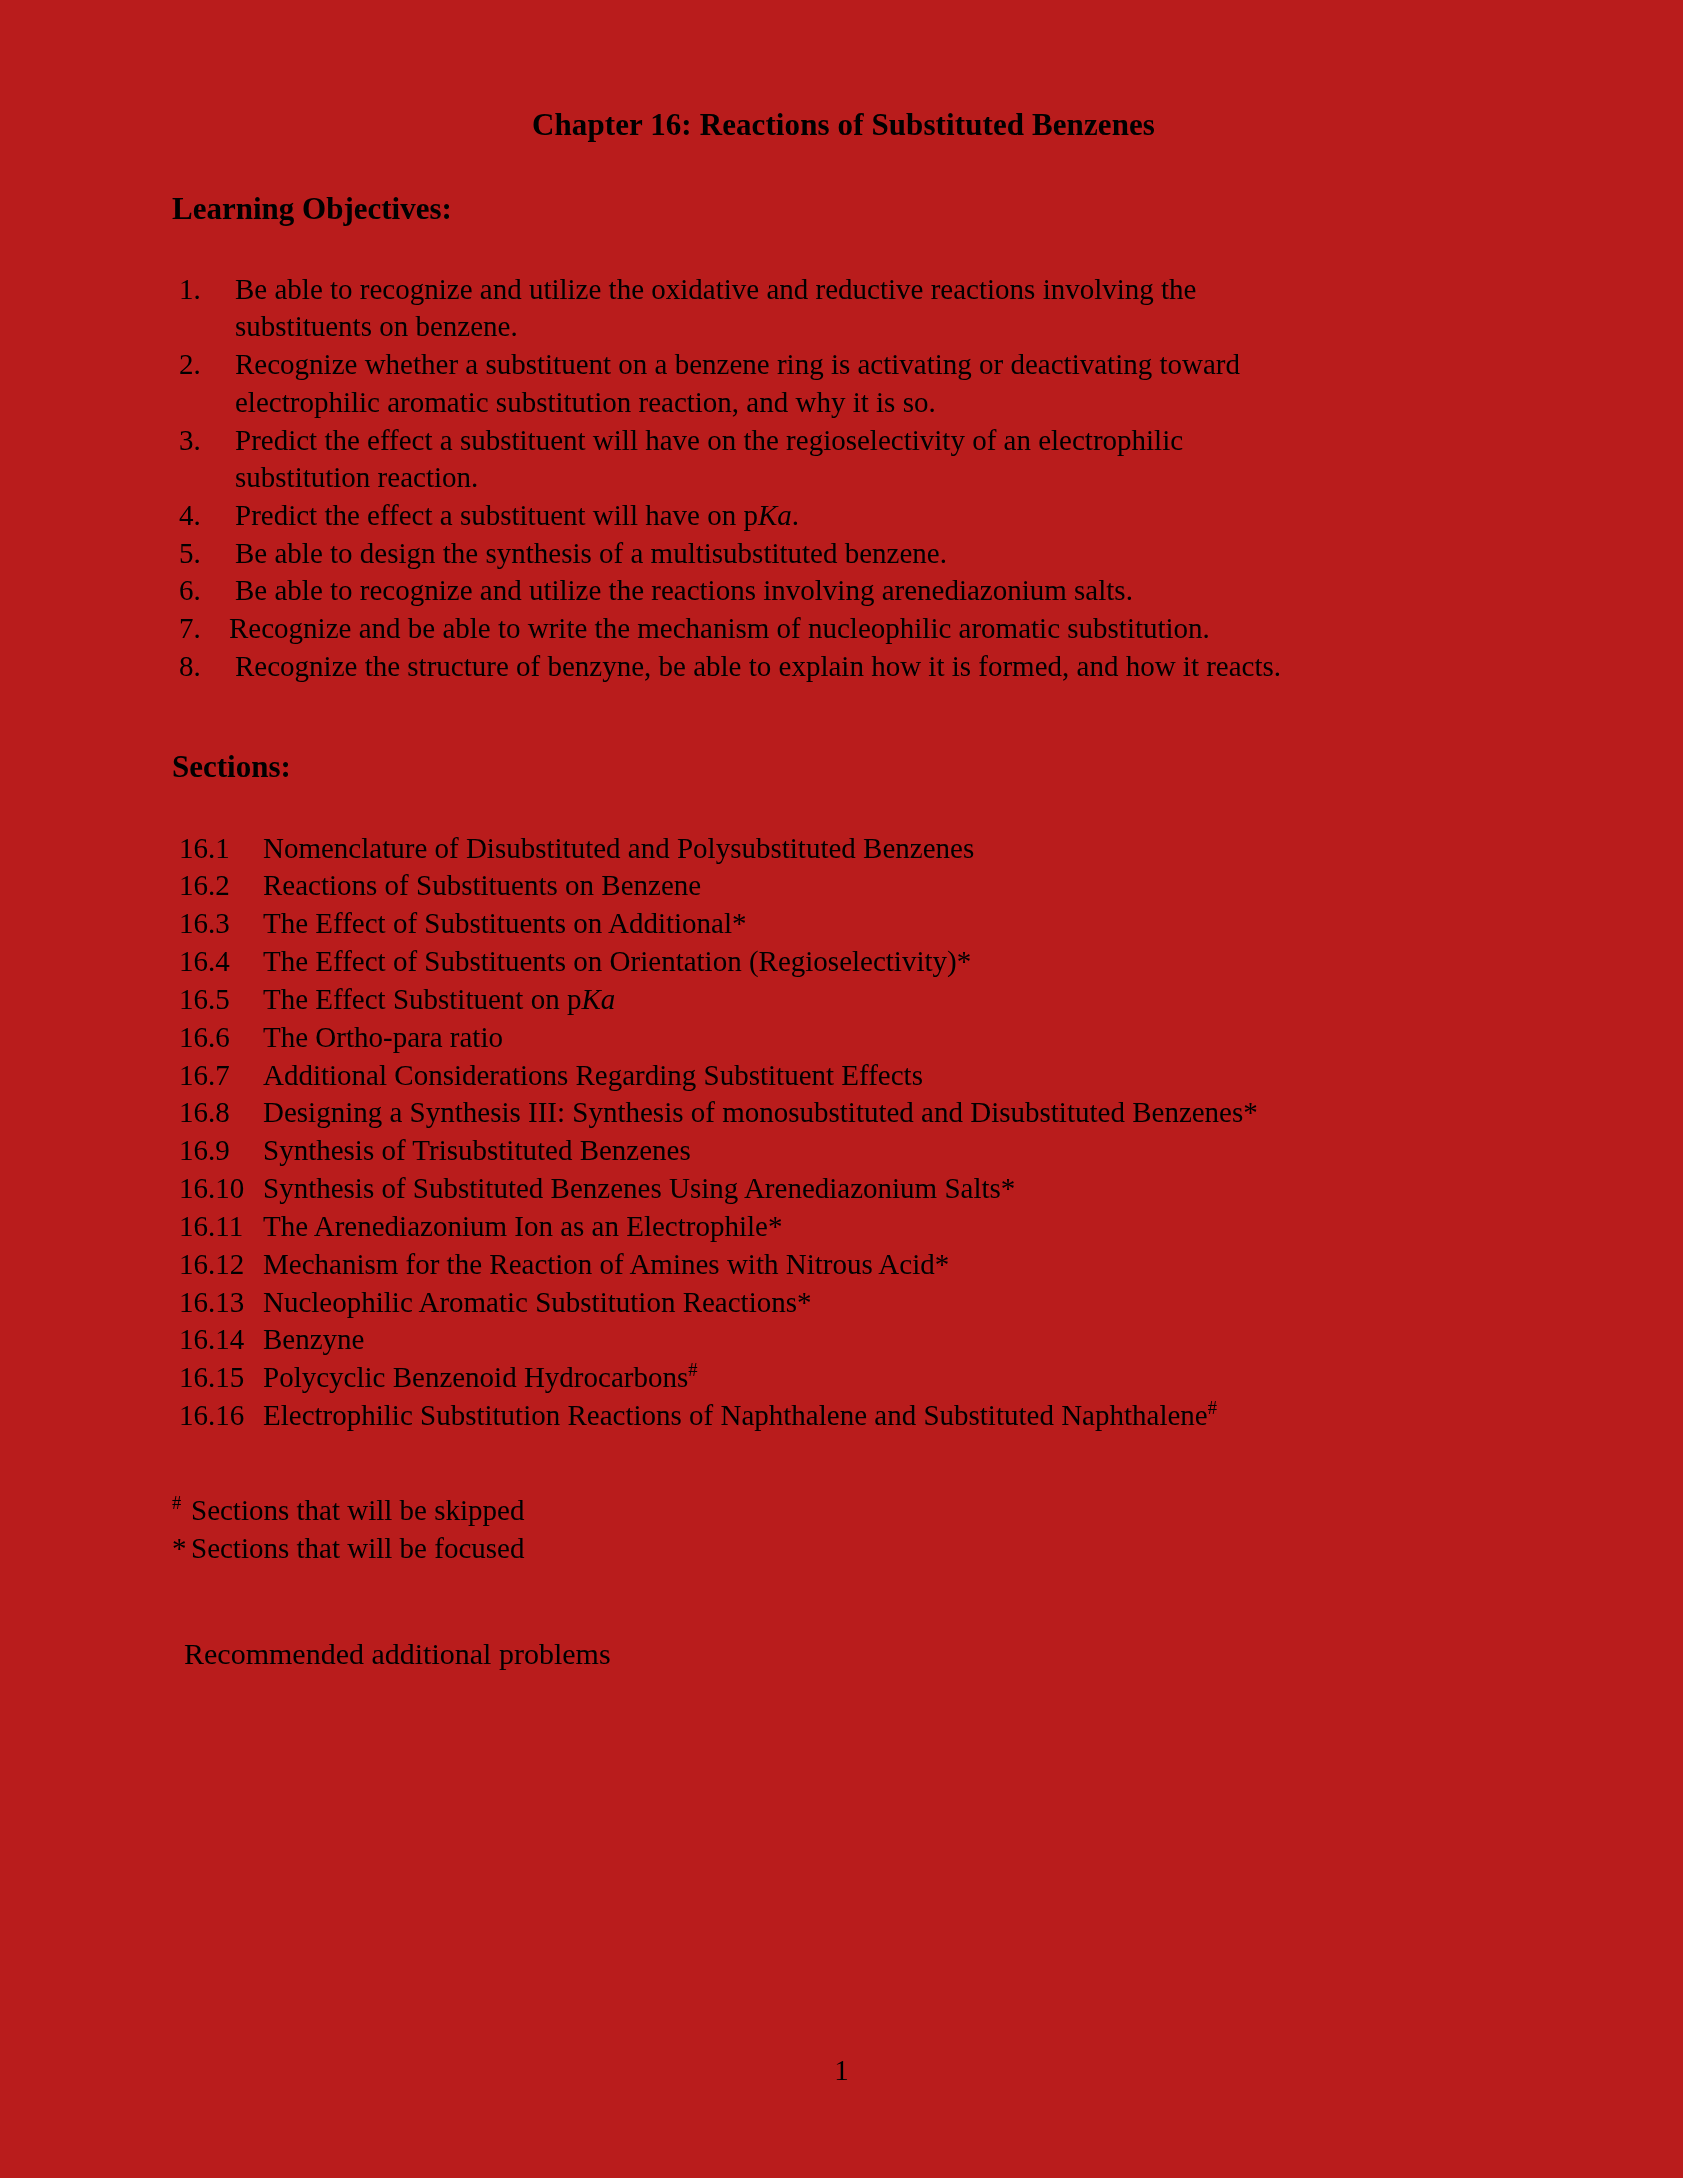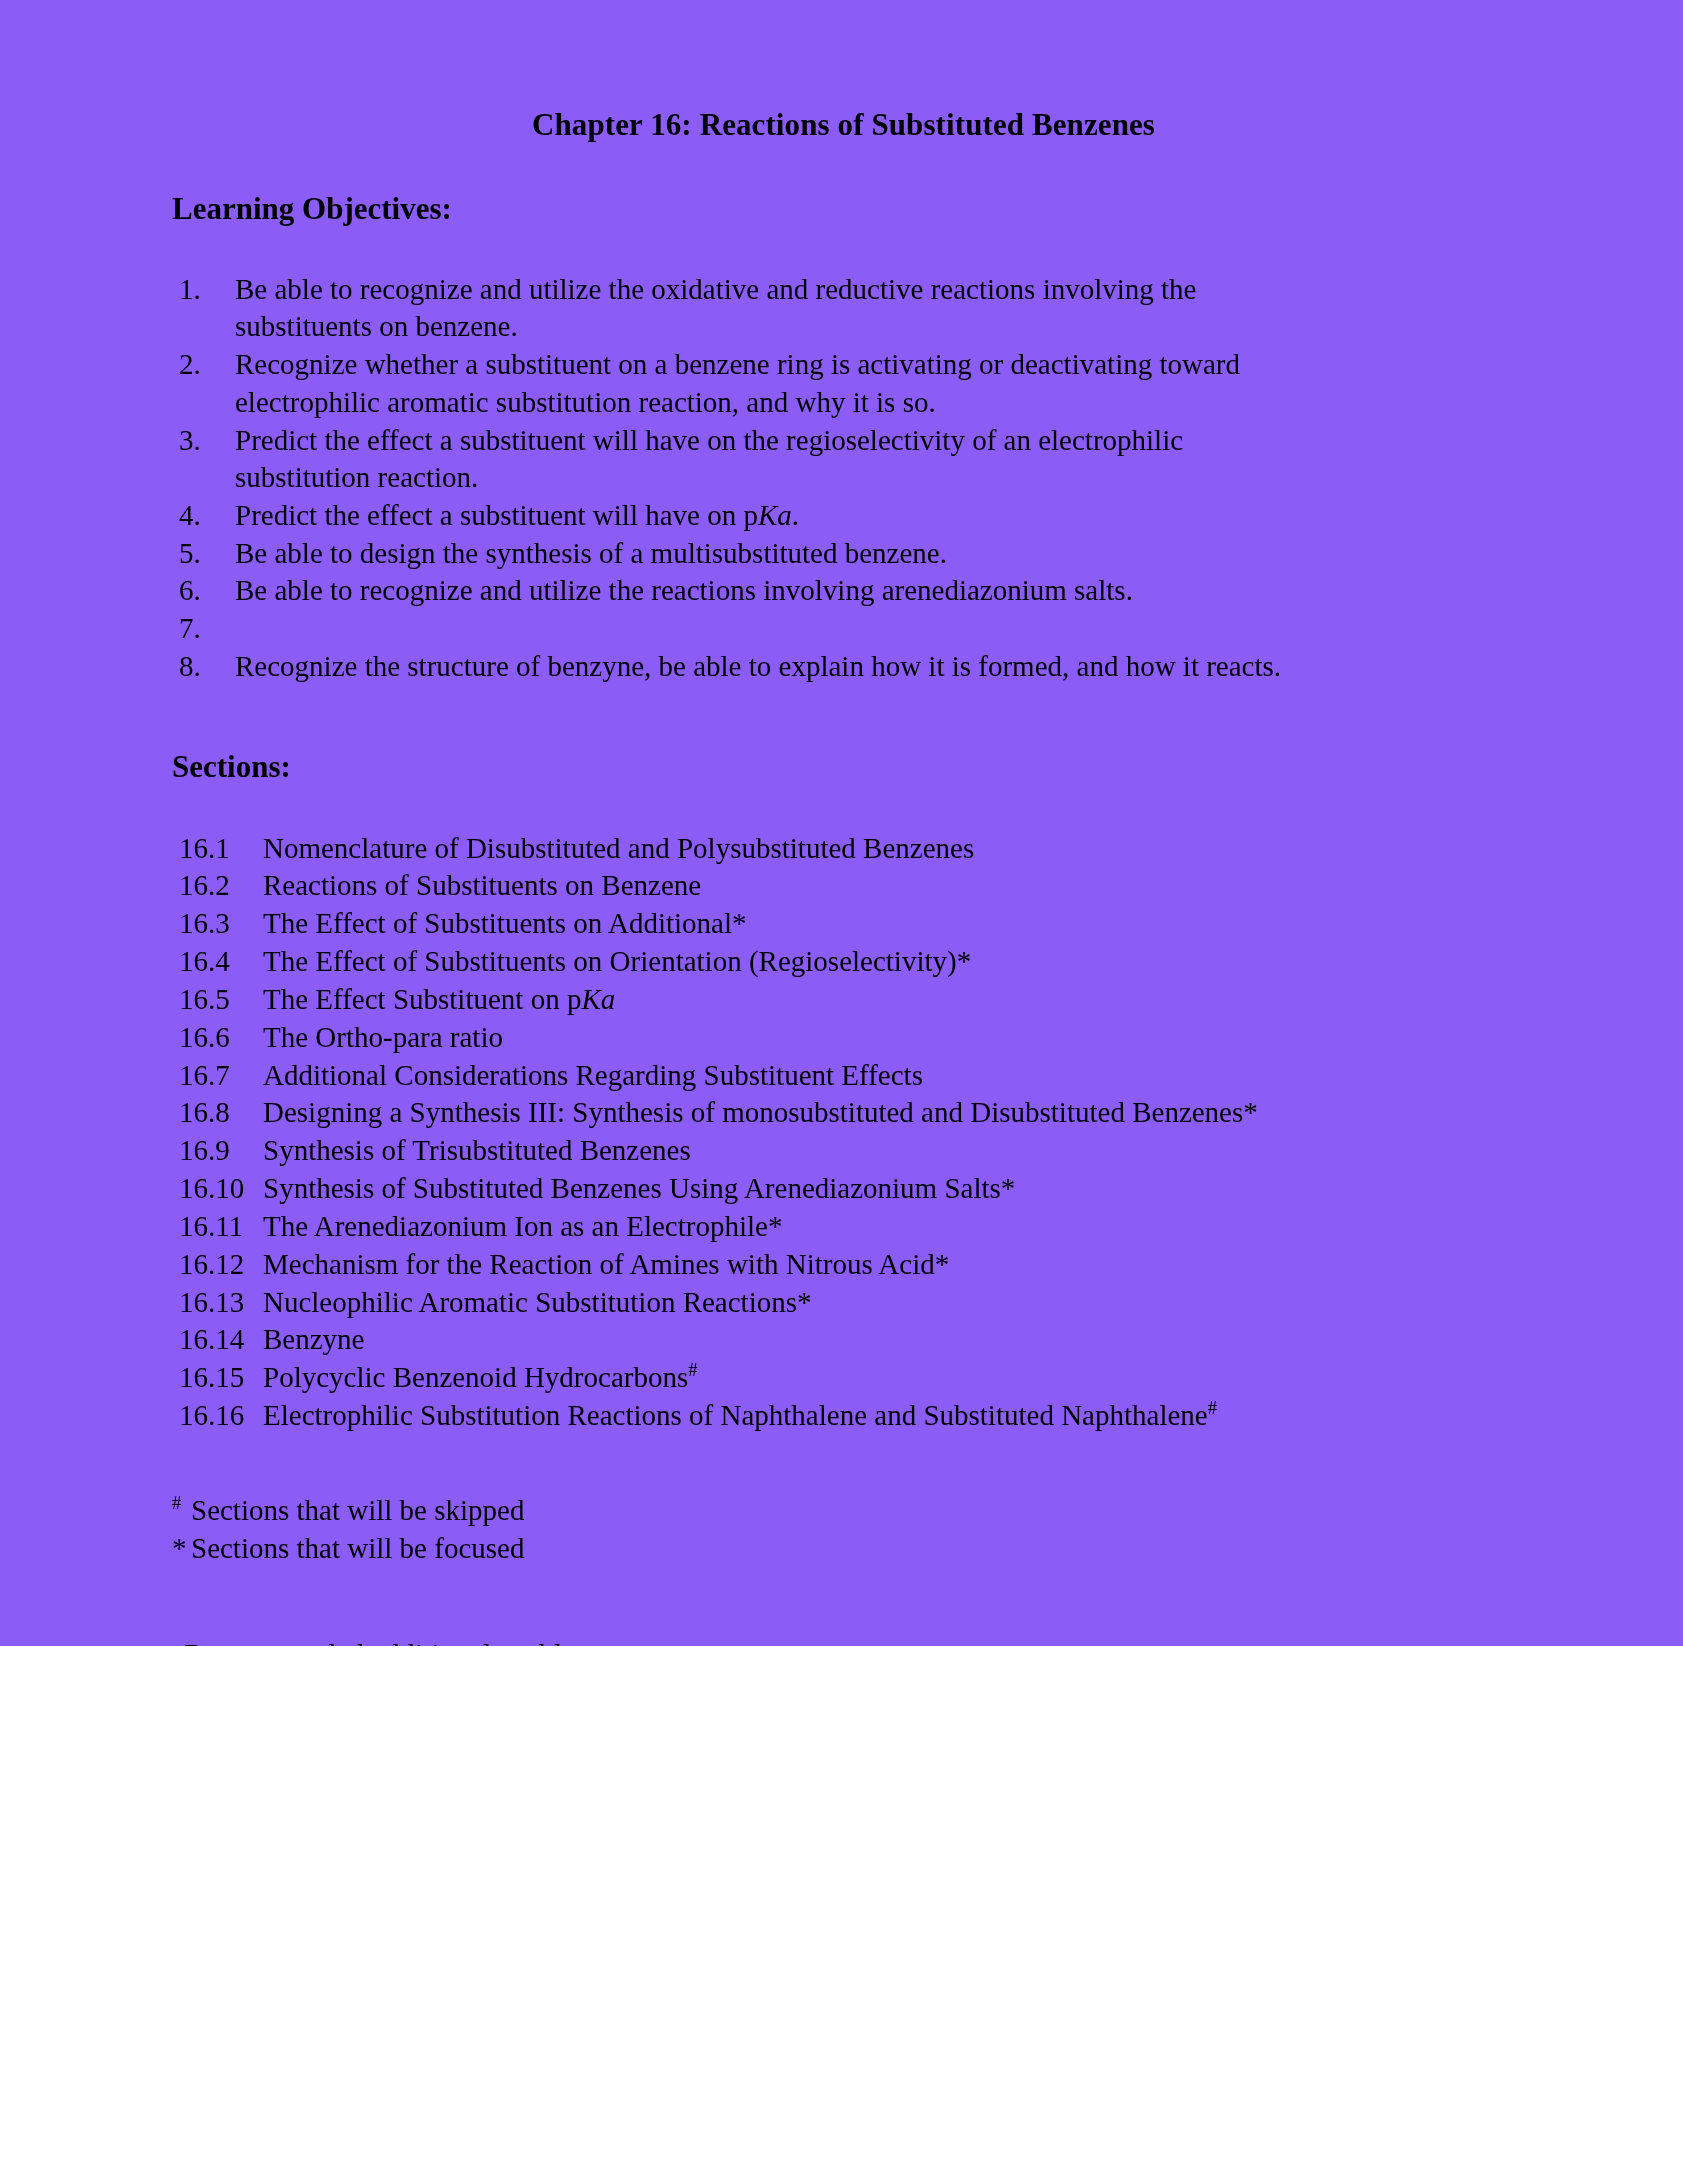--- a/index.html
+++ b/index.html
@@ -7,22 +7,22 @@
     padding: 0;
     background: #ffffff;
   }
   body {
     font-family: "Liberation Serif", "DejaVu Serif", serif;
     color: #000000;
   }
   .page {
     position: relative;
     width: 1683px;
-    height: 1646px;
-    background: #8b5cf6;
+    height: 2178px;
+    background: #b91c1c;
     box-sizing: border-box;
     padding: 107px 168px 0 172px;
   }
   .doc-title {
     text-align: center;
     font-weight: bold;
     font-size: 31px;
     line-height: 1.18;
     margin: 0 0 46px 0;
     letter-spacing: 0.1px;
@@ -162,20 +162,21 @@
       <span class="obj-text">Be able to design the synthesis of a multisubstituted benzene.</span>
     </li>
 
     <li class="obj-item">
       <span class="obj-num">6.</span>
       <span class="obj-text">Be able to recognize and utilize the reactions involving arenediazonium salts.</span>
     </li>
 
     <li class="obj-item tight">
       <span class="obj-num">7.</span>
+      <span class="obj-text">Recognize and be able to write the mechanism of nucleophilic aromatic substitution.</span>
     </li>
 
     <li class="obj-item">
       <span class="obj-num">8.</span>
       <span class="obj-text">Recognize the structure of benzyne, be able to explain how it is formed, and how it reacts.</span>
     </li>
 
   </ul>
 
   <div class="gap-xl"></div>

